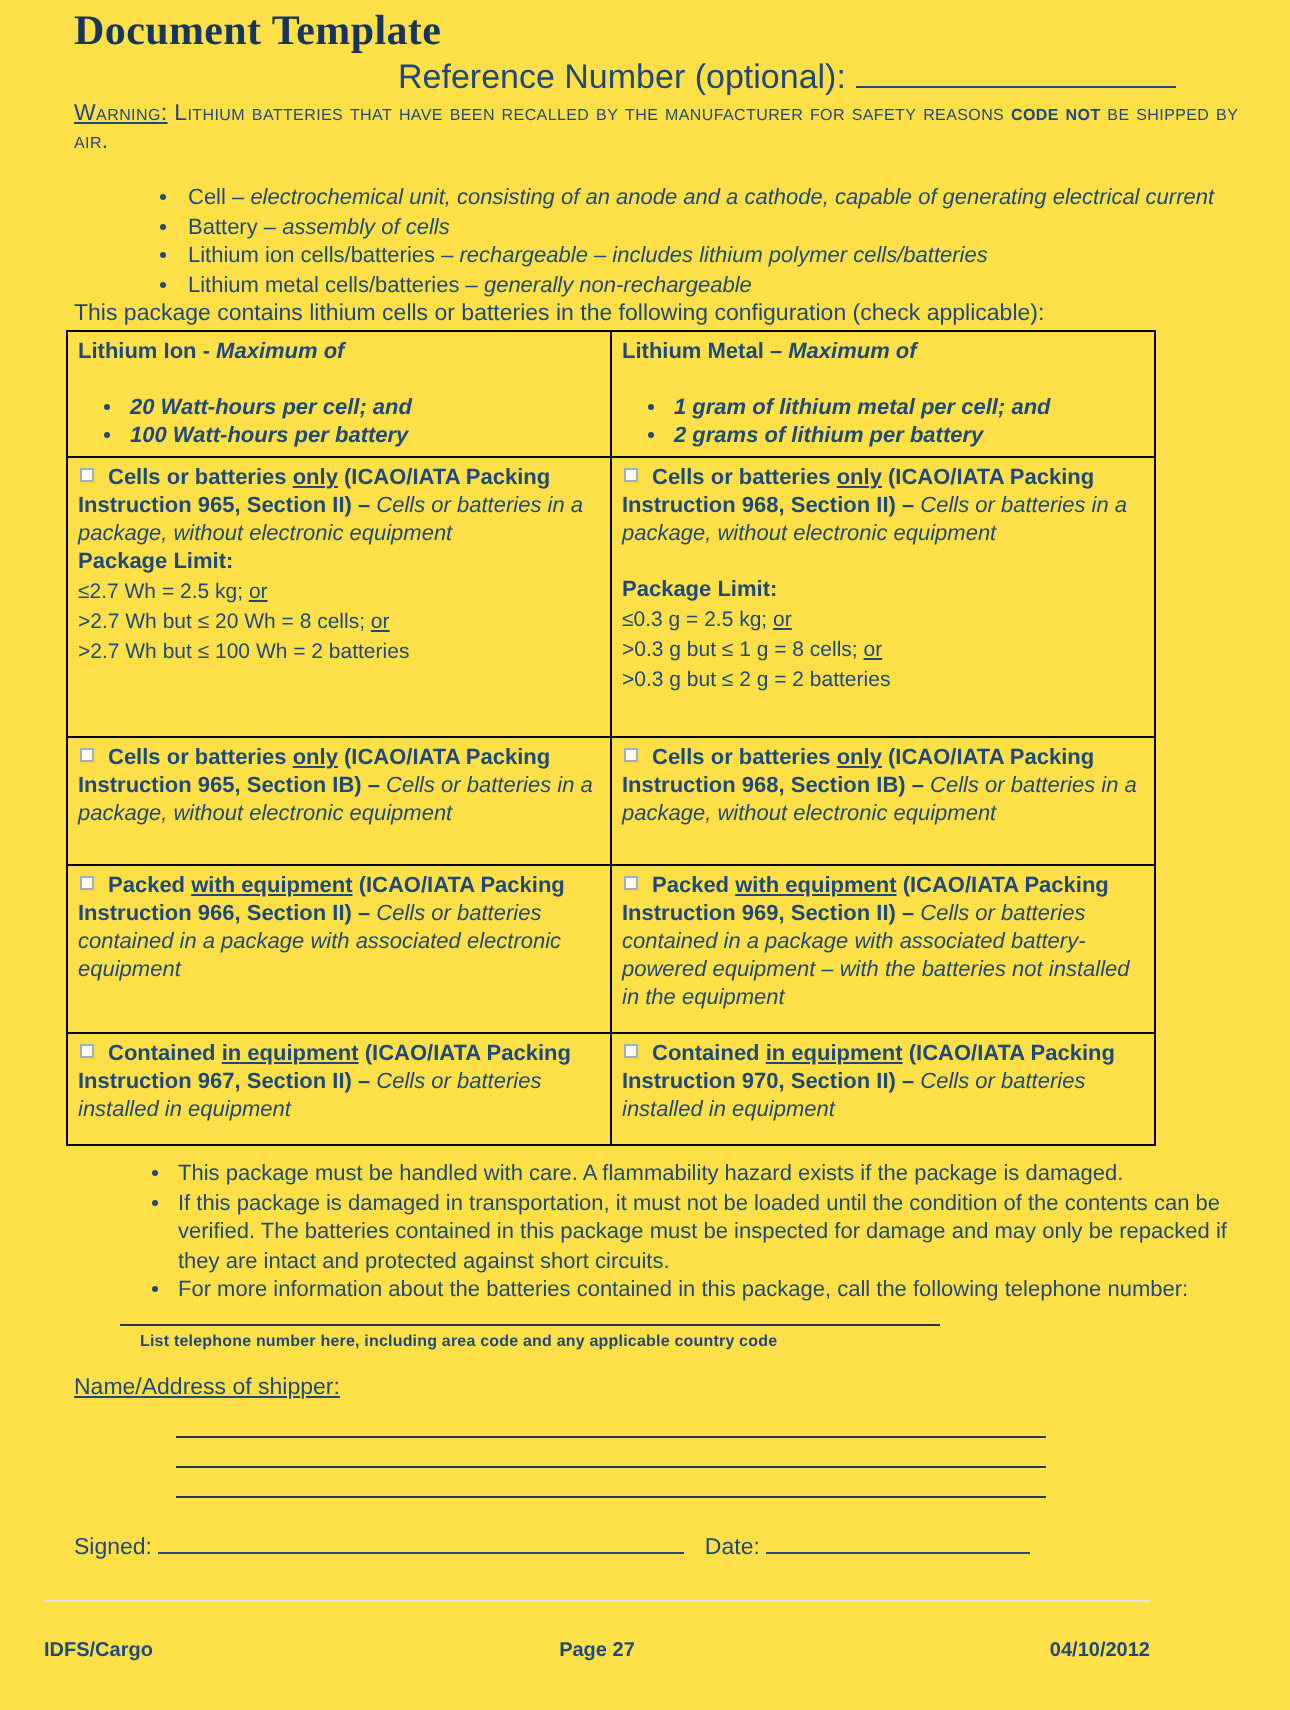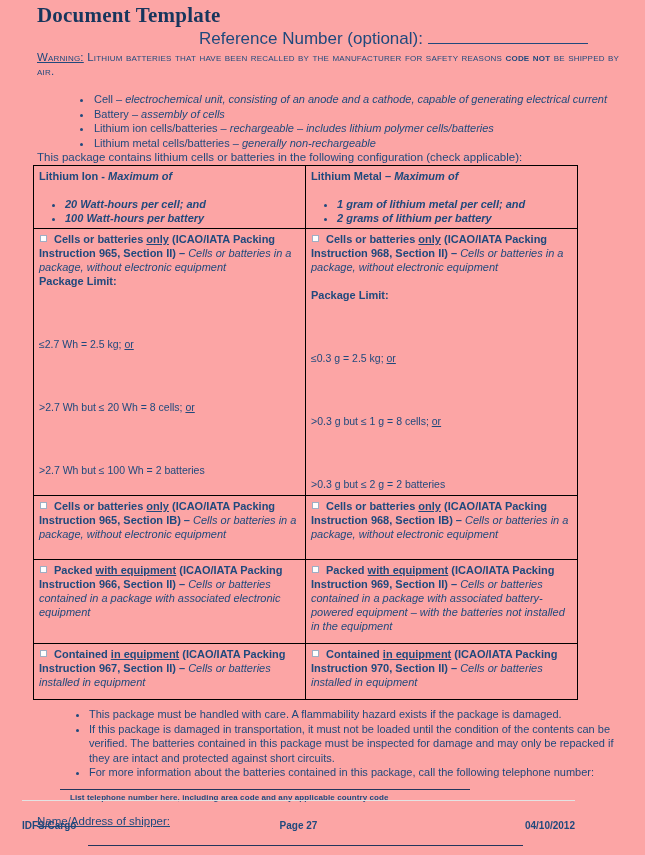--- a/index.html
+++ b/index.html
@@ -1,20 +1,20 @@
 <!DOCTYPE html>
 <html><head>
 <meta charset="utf-8">
 <style>
   * { margin:0; padding:0; box-sizing:border-box; }
   html,body { background:#ffffff; }
   .page{
     position:relative;
     width:645px; height:855px;
-    background:#fca5a5;
+    background:#fde047;
     font-family:"Liberation Sans", sans-serif;
     color:#1F497D;
     padding:3px 25px 0 37px;
     overflow:hidden;
   }
   
   .title{
     font-family:"Liberation Serif", serif;
     font-weight:bold;
     font-size:21px;
@@ -68,21 +68,21 @@
     display:inline-block; width:7px; height:7px;
     border:1px solid #9FAEC4; background:#fff;
     margin-right:7px; margin-left:1px;
     position:relative; top:-1px;
   }
   u{ text-decoration:underline; }
   .desc{ font-style:italic; }
   .pkg{ margin-top:0; }
   .pkg.gap{ margin-top:14px; }
   .pkg .plabel{ font-weight:bold; line-height:15px; }
-  .lim{ font-size:10.5px; line-height:15px;margin-top:48px; }
+  .lim{ font-size:10.5px; line-height:15px; }
   
   .notes{
     list-style:disc; margin:7px 0 0; padding-left:52px;
     font-size:11px; line-height:14.5px;
   }
   .phone-line{
     margin:9px 0 0 23px; width:410px; height:0;
     border-bottom:1.5px solid #23365c;
   }
   .phone-caption{

